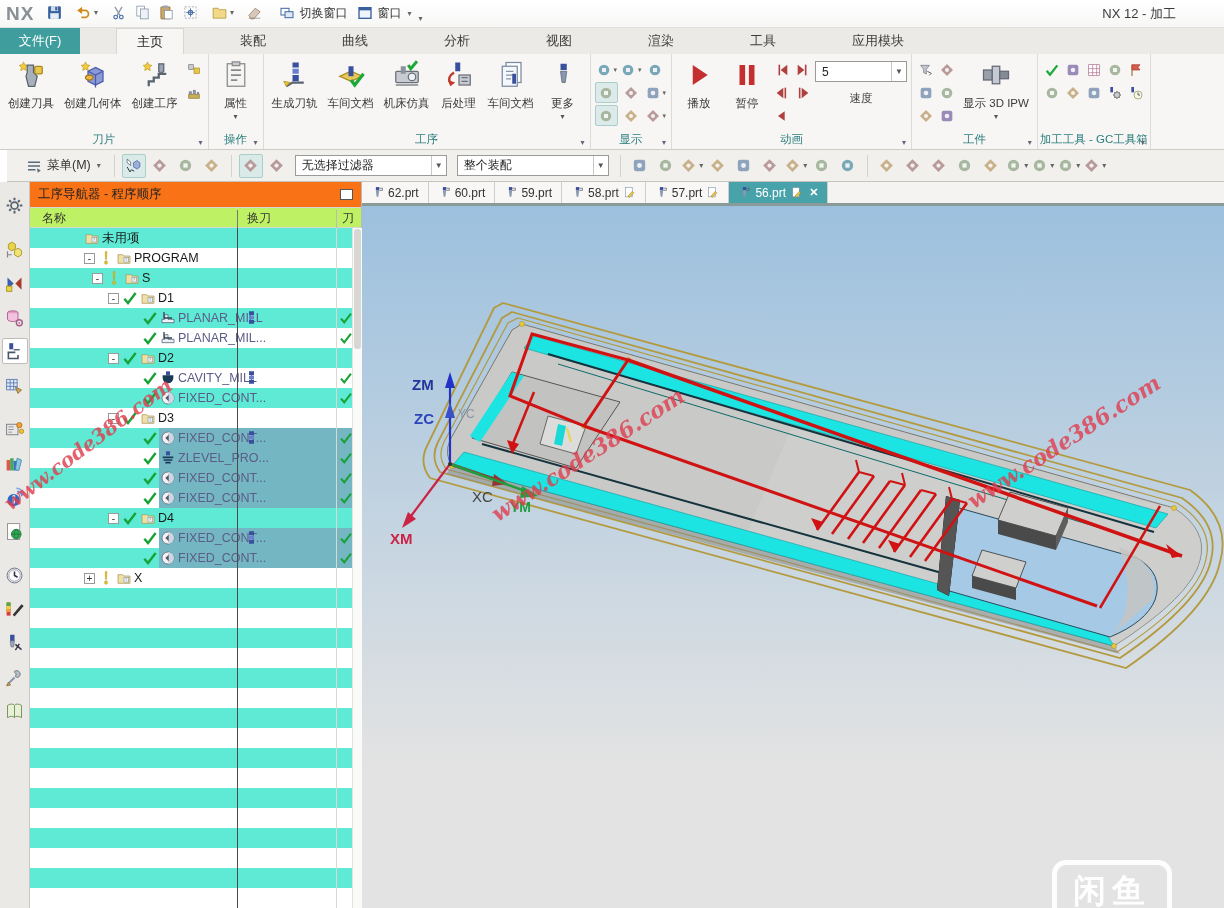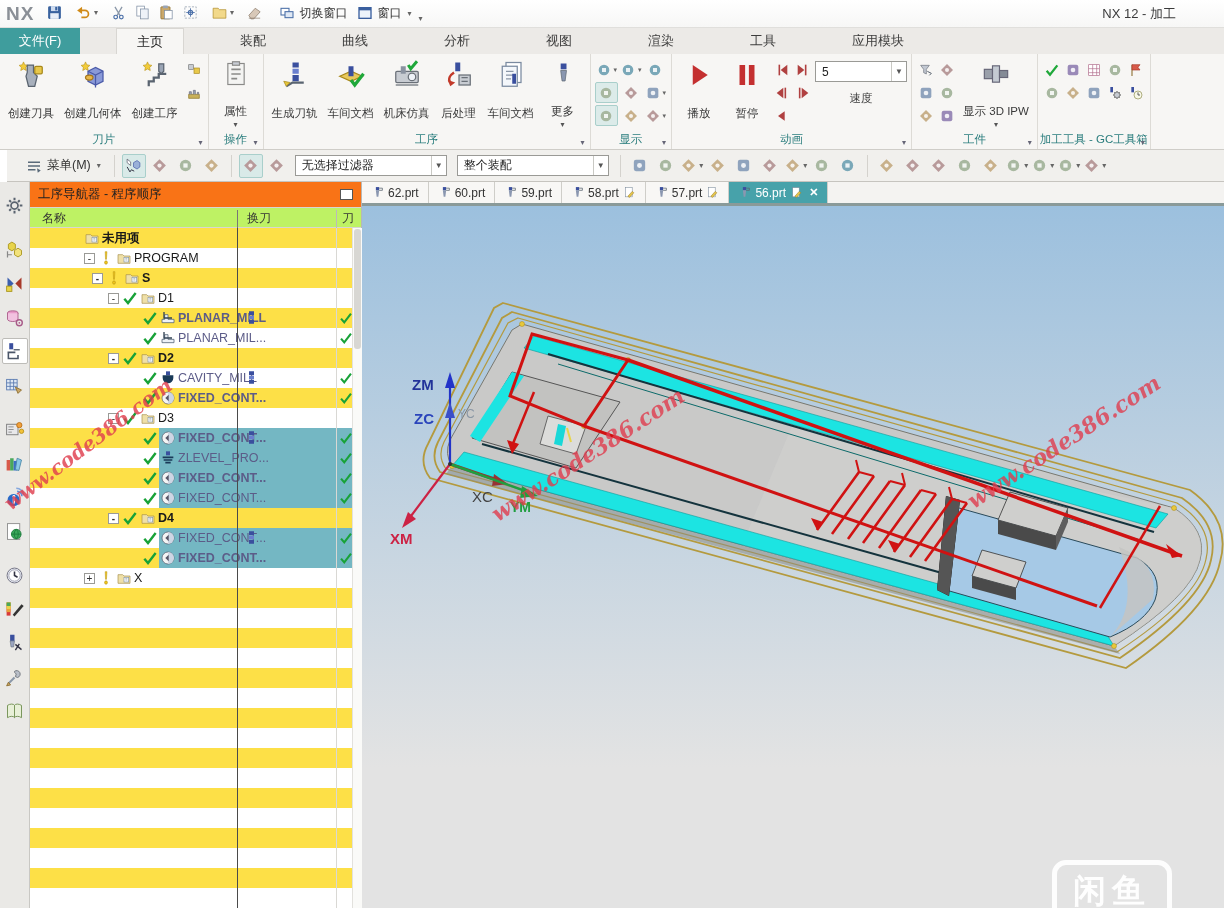--- a/index.html
+++ b/index.html
@@ -34,21 +34,21 @@
   #ribbon { position:absolute; left:0; top:54px; width:1224px; height:96px;
     background:#f7f6f4; border-bottom:1px solid #cfcdc8; display:flex; }
   .rgroup { position:relative; height:100%; border-right:1px solid #dddbd6; padding:3px 4px 18px 4px;
     display:flex; align-items:flex-start; gap:2px; }
   .rlabel { position:absolute; left:0; right:0; bottom:1px; height:16px; text-align:center;
     font-size:11.5px; color:#2a7d7d; }
   .rlabel .dlg { position:absolute; right:5px; bottom:1px; font-size:8px; color:#667; }
   .rbtn { width:auto; min-width:46px; height:72px; display:flex; flex-direction:column; align-items:center;
     justify-content:flex-start; padding:3px 4px 0 4px; border-radius:2px; }
   .rbtn svg { width:30px; height:30px; }
-  .rbtn .blabel { font-size:11.5px; color:#3a3a3a; margin-top:16px; white-space:nowrap; }
+  .rbtn .blabel { font-size:11.5px; color:#3a3a3a; margin-top:6px; white-space:nowrap; }
   .rbtn .barrow { font-size:8px; color:#555; margin-top:1px; }
   .sgrid { display:grid; grid-auto-rows:22px; gap:1px; margin-top:2px; }
   .sbtn { display:inline-flex; align-items:center; justify-content:center; width:auto; min-width:20px;
     height:21px; border-radius:2px; padding:0 1px; }
   .sbtn svg { width:16px; height:16px; }
   .sbtn .dropcaret { font-size:7px; }
   .sbtn.toggled { background:#dcebe9; border:1px solid #a9cfcb; }
   .speedbox { display:flex; flex-direction:column; align-items:center; margin-top:4px; }
   .combo { display:flex; align-items:center; background:#fff; border:1px solid #9a9a96;
     height:21px; font-size:12px; color:#222; }
@@ -88,21 +88,21 @@
   #navheader .floatico { margin-left:auto; width:13px; height:11px; border:1.5px solid #555; background:#fff; }
   #navcols { position:absolute; left:0; top:26px; width:100%; height:20px; background:#bef264;
     border-bottom:1px solid #d8d6d2; font-size:12px; color:#333; }
   #navcols span { position:absolute; top:2px; }
   #navrows { position:absolute; left:0; top:46px; width:322px; height:680px; overflow:hidden; }
   .colsep1 { position:absolute; left:207px; top:0; width:1px; height:100%; background:#4a4a4a; z-index:3; }
   .colsep2 { position:absolute; left:306px; top:0; width:1px; height:100%; background:#d9d8d4; z-index:3; }
   .colsep1h { position:absolute; left:207px; top:0; width:1px; height:100%; background:#777; }
   .colsep2h { position:absolute; left:306px; top:0; width:1px; height:100%; background:#bbb; }
   .trow { position:relative; width:100%; height:20px; display:flex; align-items:center; font-size:12.5px; color:#1a1a1a; }
-  .trow.alt { background:#fde047;font-weight:bold; }
+  .trow.alt { background:#5eead4; }
   .trow .hl { position:absolute; top:0; bottom:0; background:var(--selection); z-index:1; }
   .trow>* { position:relative; z-index:2; }
   .texp { width:11px; height:11px; border:1px solid #9a9a96; background:#fff; font-size:10px;
     line-height:9px; text-align:center; color:#333; margin-right:3px; flex:none; }
   .tico { width:16px; height:16px; margin-right:2px; flex:none; }
   .tico svg { width:16px; height:16px; }
   .tlabel { white-space:nowrap; }
   .tlabel.op { color:#5c5c88; }
   .tc-ico { position:absolute; left:214px; top:2px; width:15px; height:15px; z-index:2; }
   .ok-ico { position:absolute; left:309px; top:3px; width:14px; height:14px; z-index:2; }

